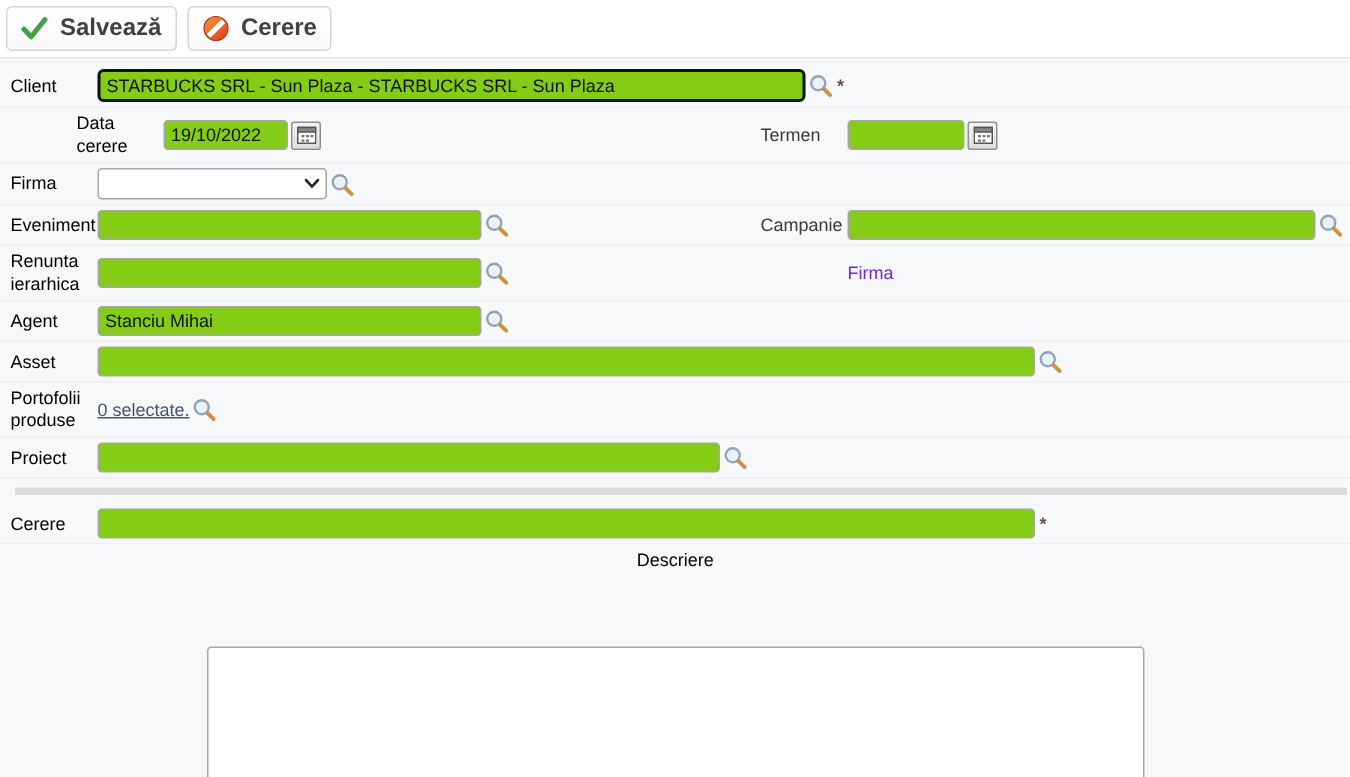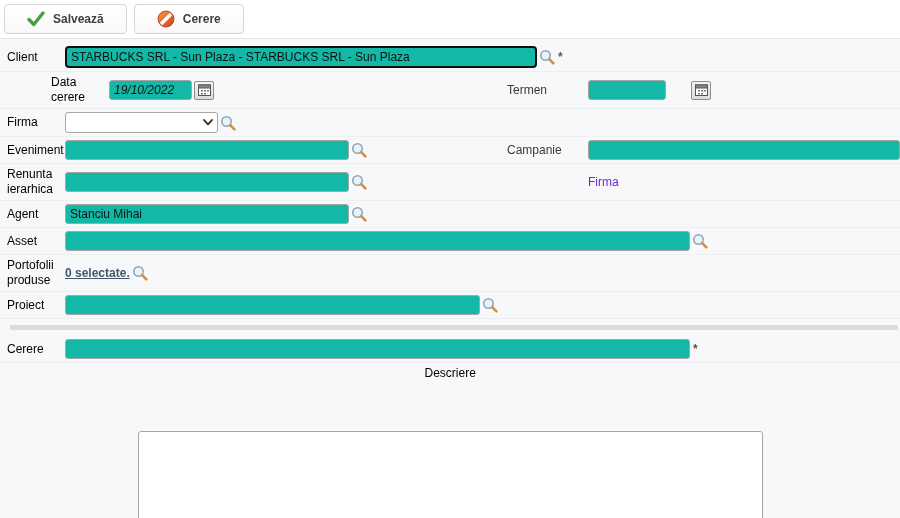--- a/index.html
+++ b/index.html
@@ -4,65 +4,65 @@
 <style>
   * { box-sizing: border-box; }
   html,body { margin:0; padding:0; background:#fff; }
   .page {
     width:900px; height:518px; overflow:hidden; position:relative;
     font-family:"Liberation Sans", sans-serif; background:#fff;
   }
   
   .toolbar { display:flex; gap:7px; padding:4px 0 4px 4px; align-items:center; background:#fff; }
   .btn {
-    height:30px; padding:0 22px; display:inline-flex; align-items:center; gap:8px;
+    height:30px; padding:0 9px; display:inline-flex; align-items:center; gap:8px;
     background:linear-gradient(#ffffff,#f9f9f9);
     border:1px solid #d4d4d4; border-radius:4px; cursor:pointer;
-    font-family:"Liberation Sans", sans-serif; font-size:12px; font-weight:bold; color:#404040;
+    font-family:"Liberation Sans", sans-serif; font-size:16px; font-weight:bold; color:#404040;
   }
   .btn .ic { display:inline-flex; }
   
   .formarea {
     background:#f7f8f9; border-top:1px solid #e4e6e8; border-bottom:1px solid #e4e6e8;
     padding-top:4px; padding-bottom:2px;
   }
   .frow { position:relative; display:flex; align-items:center; padding:3px 0; border-bottom:1px solid #efeff1; }
   .frow:last-child { border-bottom:none;flex-direction:column; }
   .flabel {
     width:65px; flex:0 0 65px; padding-left:7px; font-size:12px; color:#000000; line-height:1.25;
   }
   .ffield { display:flex; align-items:center; }
-  .rgroup { position:absolute; left:500px; top:50%; transform:translateY(-50%); display:flex; align-items:center;gap:23px; }
+  .rgroup { position:absolute; left:500px; top:50%; transform:translateY(-50%); display:flex; align-items:center; }
   .rlabel { width:65px; flex:0 0 65px; padding-left:7px; font-size:12px; color:#3a3a3a; }
   .inp {
     height:20px; border:1px solid #a6a6a6; border-radius:3px; padding:0 4px;
-    font-family:"Liberation Sans", sans-serif; font-size:12px; color:#111; background:#14b8a6;
+    font-family:"Liberation Sans", sans-serif; font-size:12px; color:#111; background:#84cc16;
   }
   .inp-client { width:472px; height:22px; border:2px solid #101010; border-radius:4px; }
-  .inp-date   { width:83px;font-style:italic; }
+  .inp-date   { width:83px; }
   .inp-termen { width:78px; }
   .inp-pers   { width:158px; }
-  .inp-mid    { width:284px; }
+  .inp-mid    { width:256px; }
   .inp-camp   { width:312px; }
   .inp-wide   { width:625px; }
   .inp-proj   { width:415px; }
   .sel-wrap { position:relative; display:inline-flex; }
   .sel {
     width:153px; height:21px; border:1px solid #a6a6a6; border-radius:3px; background:#fff;
     -webkit-appearance:none; appearance:none; padding:0 18px 0 4px;
     font-family:"Liberation Sans", sans-serif; font-size:12px; color:#111;
   }
   .sel-chev { position:absolute; right:5px; top:7px; pointer-events:none; display:inline-flex; }
   .mag { margin-left:2px; display:inline-flex; cursor:pointer; }
   .calbtn {
     margin-left:2px; width:20px; height:19px; display:inline-flex; align-items:center; justify-content:center;
     border:1px solid #8d8d8d; border-radius:2px; background:linear-gradient(#f4f4f4,#dcdcdc); cursor:pointer; padding:0;
   }
   .req { margin-left:3px; font-size:12px; font-weight:bold; color:#6e5040; line-height:10px; }
-  .linksel { font-size:12px; color:#44566c; text-decoration:underline; cursor:pointer;font-weight:bold; }
+  .linksel { font-size:12px; color:#44566c; text-decoration:underline; cursor:pointer; }
   .firma-text { font-size:12px; color:#6d28d9; }
   .divider { height:5px; background:#dadcde; margin:6px 2px 6px 10px; border-radius:1px; }
   .txa {
     width:625px; height:142px; border:1px solid #a6a6a6; border-radius:3px; background:#fff;
     font-family:"Liberation Sans", sans-serif; font-size:12px; color:#111; padding:3px 4px;
     resize:both;
   }
   .row-desc { align-items:center; }
 </style>
 </head>

